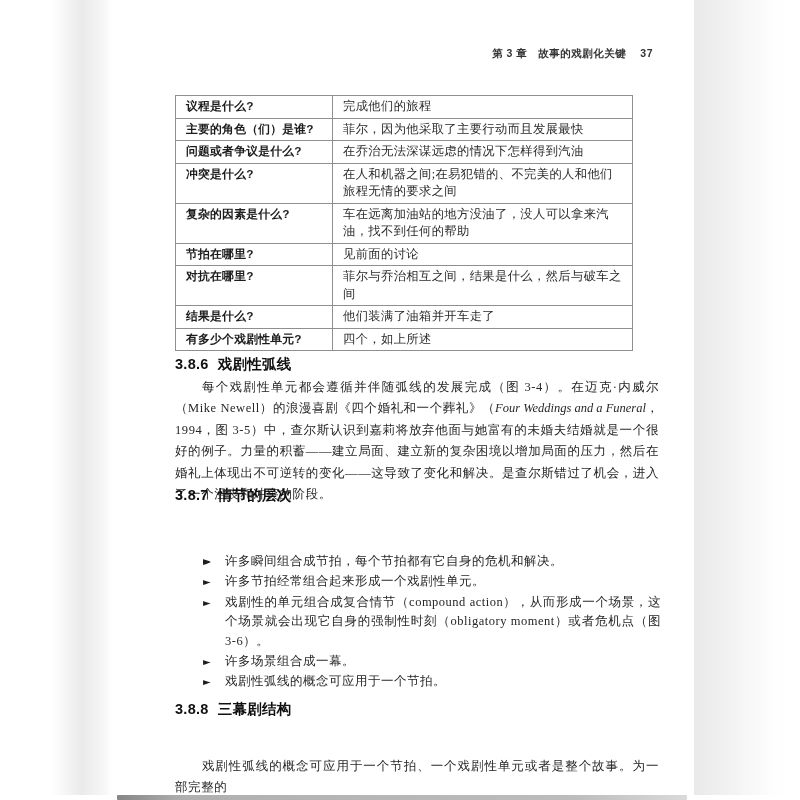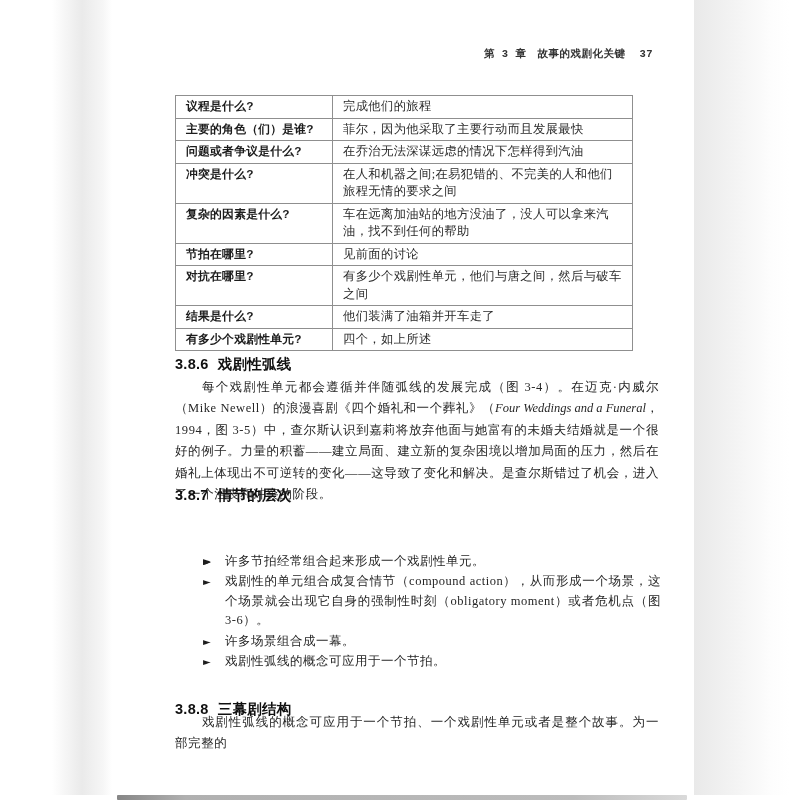--- a/index.html
+++ b/index.html
@@ -11,21 +11,21 @@
   .left-shade { position:absolute; left:52px; top:0; width:60px; height:795px;
     background:linear-gradient(to right,#ffffff 0%,#eaeaea 50%,#f6f6f6 85%,#ffffff 100%); }
   .right-shade { position:absolute; left:694px; top:0; width:96px; height:795px;
     background:linear-gradient(to right,#e9e9e9 0%,#f4f4f4 45%,#fdfdfd 80%,#ffffff 100%); }
   .bottom-edge { position:absolute; left:117px; top:795px; width:570px; height:5px;
     border-radius:1px;
     background:linear-gradient(to right,#868686 0%,#b0b0b0 12%,#bcbcbc 80%,#dadada 100%); }
 
   .page { position:absolute; left:112px; top:0; width:582px; height:795px; background:#ffffff; }
 
-  .running-head { position:absolute; top:47px; right:41px; font-family:Liberation Mono, monospace;
+  .running-head { position:absolute; top:47px; right:41px; font-family:Liberation Sans, sans-serif;
     font-weight:bold; font-size:10.5px; color:#333; letter-spacing:0.5px; white-space:nowrap; }
   .running-head .rh-title { margin-left:11px; }
   .running-head .rh-page { margin-left:14px; }
 
   table.qa-table { position:absolute; left:63px; top:95px; width:458px;
     border-collapse:collapse; table-layout:fixed; }
   table.qa-table td { border:1px solid #8f8f8f; vertical-align:top;
     padding:2px 9px 2px 10px; line-height:17.5px; }
   td.q-cell { width:157px; font-family:"Liberation Sans","DejaVu Sans",sans-serif;
     font-weight:bold; font-size:11.8px; color:#1c1c1c; letter-spacing:0.02em; }
@@ -35,21 +35,21 @@
     font-weight:bold; font-size:14.5px; color:#101010; letter-spacing:0.02em; white-space:nowrap; }
   .sec-head .sec-title { margin-left:9px; }
   #h-386 { top:355px; }
   #h-387 { top:486px;text-align:center; }
   #h-388 { top:700px; }
 
   .body-para { position:absolute; left:63px; width:484px; font-size:12.5px; line-height:21.4px;
     text-align:justify; text-indent:2.15em; letter-spacing:0.045em; color:#262626; }
   #p-386 { top:377px; }
   #p-387 { top:508px; }
-  #p-388 { top:712px; }
+  #p-388 { top:756px; }
   .body-para i { font-style:italic; letter-spacing:0; }
 
   ul.action-levels { position:absolute; left:63px; top:551px; width:486px; list-style:none; }
   ul.action-levels li { position:relative; padding-left:50px; font-size:12.5px;
     line-height:19.4px; letter-spacing:0.04em; text-align:justify; color:#262626; margin-bottom:1px; }
   ul.action-levels .marker { position:absolute; left:28px; top:0; font-size:10px;
     color:#1e1e1e; font-family:"DejaVu Sans",sans-serif; }
 </style>
 </head>
 <body>
@@ -86,21 +86,21 @@
         <tr>
           <td class="q-cell">复杂的因素是什么?</td>
           <td class="a-cell">车在远离加油站的地方没油了，没人可以拿来汽油，找不到任何的帮助</td>
         </tr>
         <tr>
           <td class="q-cell">节拍在哪里?</td>
           <td class="a-cell">见前面的讨论</td>
         </tr>
         <tr>
           <td class="q-cell">对抗在哪里?</td>
-          <td class="a-cell">有多少个戏剧性单元，他们与唐之间，然后与破车之间</td>
+          <td class="a-cell">菲尔与乔治相互之间，结果是什么，然后与破车之间</td>
         </tr>
         <tr>
           <td class="q-cell">结果是什么?</td>
           <td class="a-cell">他们装满了油箱并开车走了</td>
         </tr>
         <tr>
           <td class="q-cell">有多少个戏剧性单元?</td>
           <td class="a-cell">四个，如上所述</td>
         </tr>
       </tbody>
@@ -115,21 +115,21 @@
 
     <h2 class="sec-head" id="h-387">
       <span class="sec-num">3.8.7</span><span class="sec-title">情节的层次</span>
     </h2>
 
     <ul class="action-levels">
       <li>
         <span class="marker">►</span>
       </li>
       <li>
-        <span class="marker">►</span>
+        <span class="marker">►</span><span>许多瞬间组合成节拍，每个节拍都有它自身的危机和解决。</span>
       </li>
       <li>
         <span class="marker">►</span><span>许多节拍经常组合起来形成一个戏剧性单元。</span>
       </li>
       <li>
         <span class="marker">►</span><span>戏剧性的单元组合成复合情节（compound action），从而形成一个场景，这个场景就会出现它自身的强制性时刻（obligatory moment）或者危机点（图 3-6）。</span>
       </li>
       <li>
         <span class="marker">►</span><span>许多场景组合成一幕。</span>
       </li>

